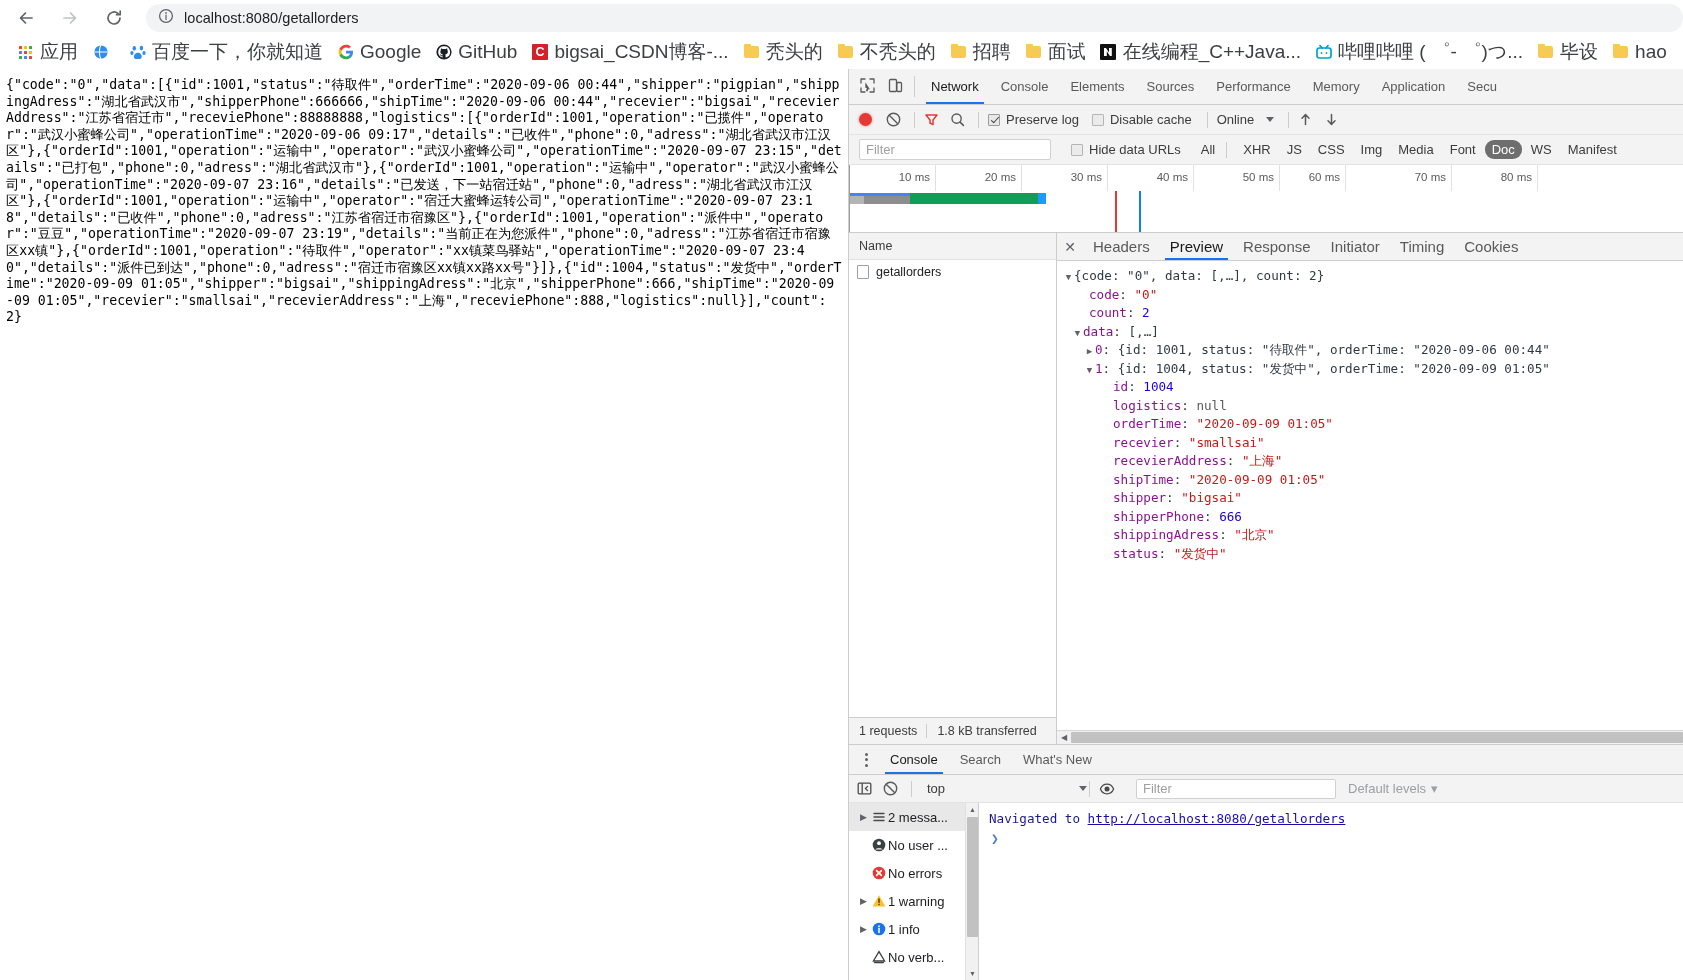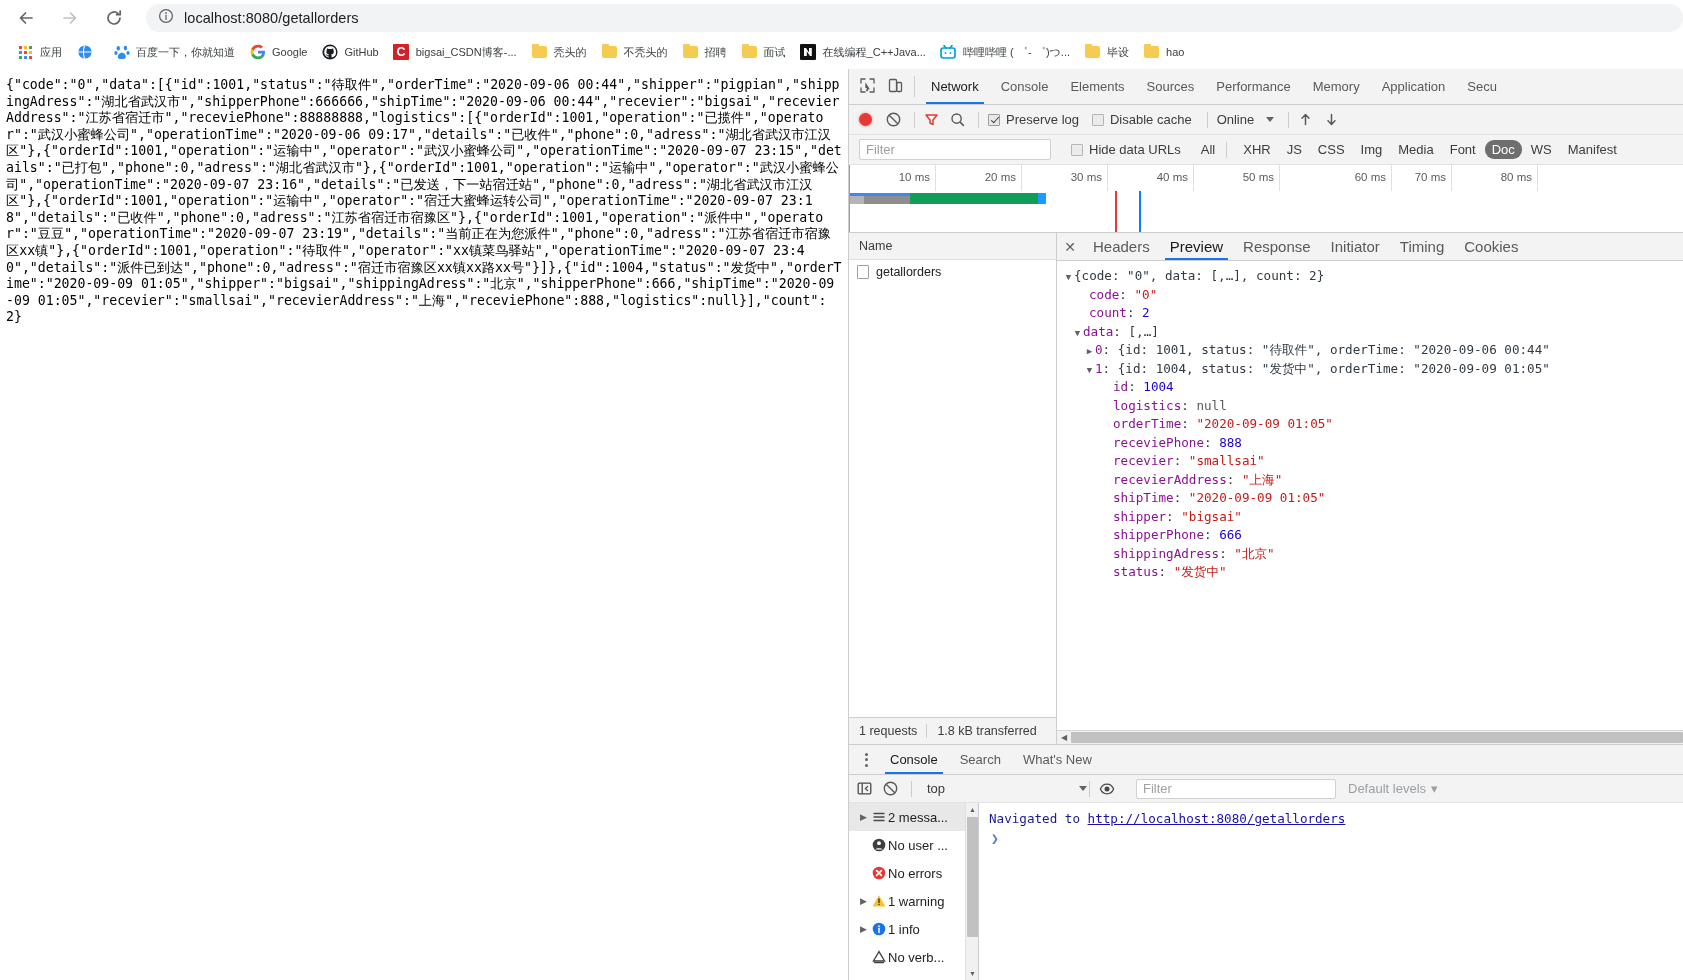--- a/index.html
+++ b/index.html
@@ -42,21 +42,21 @@
     position: absolute; top: 35px; left: 0; width: 1683px; height: 34px;
     background: #ffffff; display: flex; align-items: center;
     padding-left: 10px; overflow: hidden; white-space: nowrap;
   }
   .bm {
     display: inline-flex; align-items: center; height: 26px;
     padding: 0 7px; border-radius: 4px; cursor: pointer; flex: 0 0 auto;
   }
   .bm .bm-ico { width: 17px; height: 17px; margin-right: 6px; flex: 0 0 auto;
     display: inline-flex; align-items: center; justify-content: center; }
-  .bm .bm-label { font-size: 11px; color: #3c4043; }
+  .bm .bm-label { font-size: 19px; color: #3c4043; }
   .apps-grid { display: grid; grid-template-columns: repeat(3, 3px);
     grid-template-rows: repeat(3, 3px); gap: 2px; }
   .apps-grid i { display: block; width: 3px; height: 3px; border-radius: 0.5px; }
   .folder-ico {
     width: 15px; height: 12px; background: #f7ca52; border-radius: 1px 2px 2px 2px;
     position: relative;
   }
   .folder-ico::before {
     content: ""; position: absolute; top: -2.5px; left: 0; width: 7px; height: 3px;
     background: #f7ca52; border-radius: 1px 1px 0 0;
@@ -602,21 +602,21 @@
     </div>
 
     <div class="net-overview">
       <div class="ov-leftedge"></div>
       <div class="ov-ruler">
         <div class="ov-tick" style="left:1px;width:86px">10 ms</div>
         <div class="ov-tick" style="left:87px;width:86px">20 ms</div>
         <div class="ov-tick" style="left:173px;width:86px">30 ms</div>
         <div class="ov-tick" style="left:259px;width:86px">40 ms</div>
         <div class="ov-tick" style="left:345px;width:86px">50 ms</div>
-        <div class="ov-tick" style="left:457px;width:86px">60 ms</div>
+        <div class="ov-tick" style="left:411px;width:86px">60 ms</div>
         <div class="ov-tick" style="left:517px;width:86px">70 ms</div>
         <div class="ov-tick" style="left:603px;width:86px">80 ms</div>
       </div>
       <div class="ov-bands">
         <div class="band" style="left:0px;width:14px;background:#b4b4b4"></div>
         <div class="band" style="left:14px;width:46px;background:#8d8d8d"></div>
         <div class="band" style="left:0px;width:60px;height:3px;background:#4285f4"></div>
         <div class="band" style="left:60px;width:128px;background:#0f9d58"></div>
         <div class="band" style="left:188px;width:8px;background:#1a9cff"></div>
       </div>
@@ -669,21 +669,20 @@
         <div class="preview-body" id="preview-tree">
             <span class="jline" style="padding-left: 0px;"><span class="tri">▼</span><span class="k-plain">{code: </span><span class="k-plain">"0"</span><span class="k-plain">, data: [,…], count: 2}</span></span>
             <span class="jline" style="padding-left: 15px;"><span class="tri"></span><span class="k-name">code</span><span class="k-plain">: </span><span class="k-str">"0"</span></span>
             <span class="jline" style="padding-left: 15px;"><span class="tri"></span><span class="k-name">count</span><span class="k-plain">: </span><span class="k-num">2</span></span>
             <span class="jline" style="padding-left: 9px;"><span class="tri">▼</span><span class="k-name">data</span><span class="k-plain">: [,…]</span></span>
             <span class="jline" style="padding-left: 21px;"><span class="tri">▶</span><span class="k-name">0</span><span class="k-plain">: {id: 1001, status: </span><span class="k-plain">"待取件"</span><span class="k-plain">, orderTime: </span><span class="k-plain">"2020-09-06 00:44"</span></span>
             <span class="jline" style="padding-left: 21px;"><span class="tri">▼</span><span class="k-name">1</span><span class="k-plain">: {id: 1004, status: </span><span class="k-plain">"发货中"</span><span class="k-plain">, orderTime: </span><span class="k-plain">"2020-09-09 01:05"</span></span>
             <span class="jline" style="padding-left: 39px;"><span class="tri"></span><span class="k-name">id</span><span class="k-plain">: </span><span class="k-num">1004</span></span>
             <span class="jline" style="padding-left: 39px;"><span class="tri"></span><span class="k-name">logistics</span><span class="k-plain">: </span><span class="k-null">null</span></span>
             <span class="jline" style="padding-left: 39px;"><span class="tri"></span><span class="k-name">orderTime</span><span class="k-plain">: </span><span class="k-str">"2020-09-09 01:05"</span></span>
-            <span class="jline" style="padding-left: 39px;"><span class="tri"></span><span class="k-name">receviePhone</span><span class="k-plain">: </span><span class="k-num">888</span></span>
             <span class="jline" style="padding-left: 39px;"><span class="tri"></span><span class="k-name">recevier</span><span class="k-plain">: </span><span class="k-str">"smallsai"</span></span>
             <span class="jline" style="padding-left: 39px;"><span class="tri"></span><span class="k-name">recevierAddress</span><span class="k-plain">: </span><span class="k-str">"上海"</span></span>
             <span class="jline" style="padding-left: 39px;"><span class="tri"></span><span class="k-name">shipTime</span><span class="k-plain">: </span><span class="k-str">"2020-09-09 01:05"</span></span>
             <span class="jline" style="padding-left: 39px;"><span class="tri"></span><span class="k-name">shipper</span><span class="k-plain">: </span><span class="k-str">"bigsai"</span></span>
             <span class="jline" style="padding-left: 39px;"><span class="tri"></span><span class="k-name">shipperPhone</span><span class="k-plain">: </span><span class="k-num">666</span></span>
             <span class="jline" style="padding-left: 39px;"><span class="tri"></span><span class="k-name">shippingAdress</span><span class="k-plain">: </span><span class="k-str">"北京"</span></span>
             <span class="jline" style="padding-left: 39px;"><span class="tri"></span><span class="k-name">status</span><span class="k-plain">: </span><span class="k-str">"发货中"</span></span>
           </div>
         <div class="hscroll">
           <span class="arr">◀</span>

